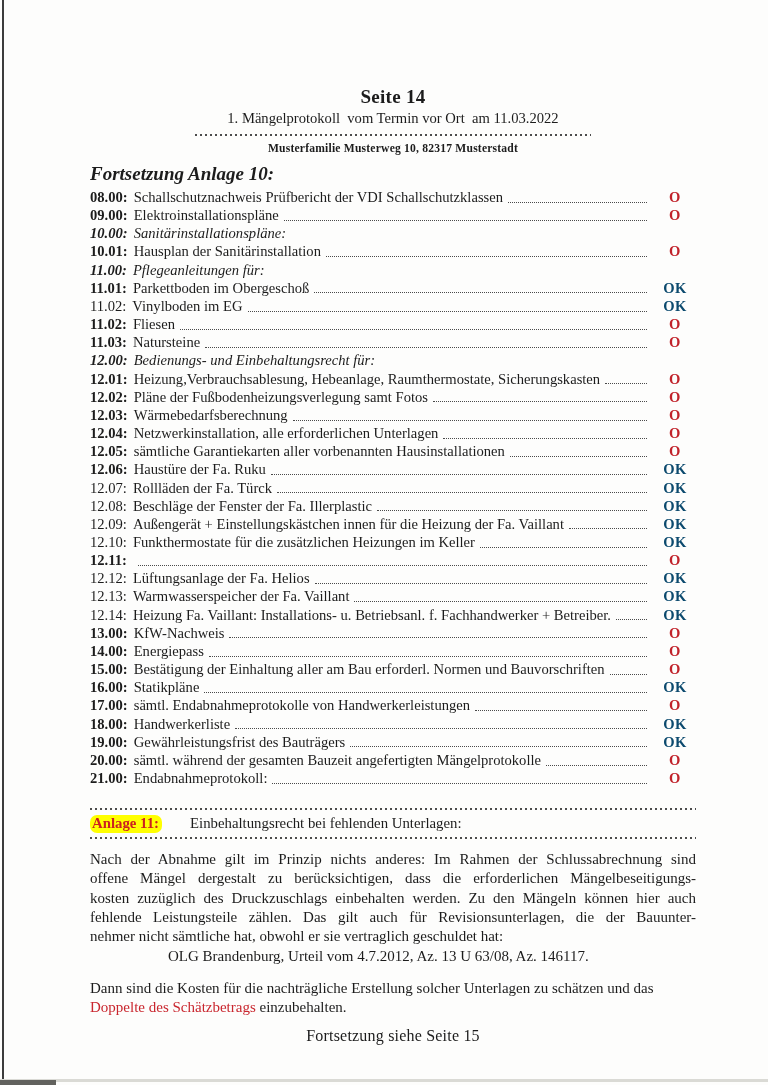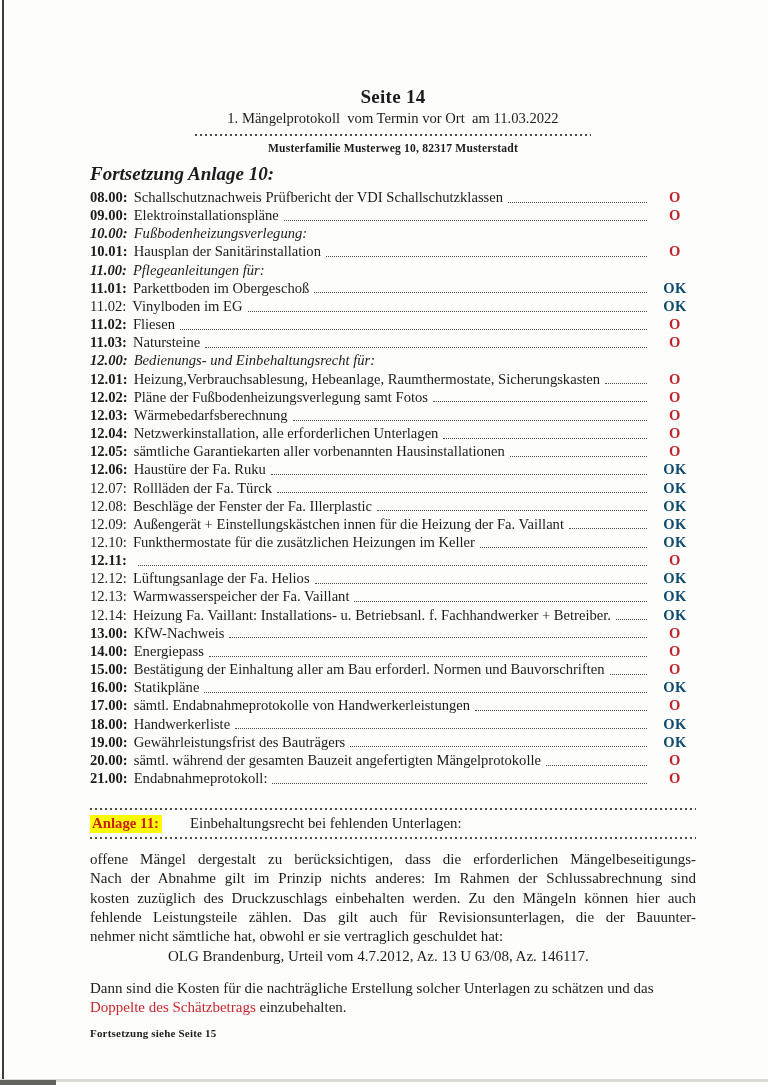--- a/index.html
+++ b/index.html
@@ -28,29 +28,29 @@
   .row .num.it{font-style:italic;}
   .row .txt{flex:none;}
   .row .txt.it{font-style:italic;}
   .row .leader{flex:1 1 auto;min-width:6px;border-bottom:1.4px dotted #4a4a4a;margin:0 7px 3.5px 5px;}
   .row .status{flex:none;width:42px;text-align:center;font-weight:bold;letter-spacing:.5px;}
   .row .status.o{color:var(--status-red,#c1232b);}
   .row .status.ok{color:#0c4a6e;}
   .anlage-block{margin-top:21px;}
   .anlage-row{display:flex;align-items:baseline;margin:5px 0 4px 0;font-size:14.8px;}
   .anlage-label{background:var(--highlight-yellow,#ffff00);color:var(--anlage-red,#cc2020);
-    font-weight:bold;padding:0 3px 1px 2px;}
+    font-weight:bold;padding:0 3px 1px 2px;border-radius:7px;}
   .anlage-title{margin-left:28px;}
   .paragraph{margin-top:11px;font-size:15px;line-height:19.3px;}
   .pline{text-align:justify;text-align-last:justify;}
   .pline.last{text-align:left;text-align-last:left;}
   .citation{padding-left:78px;}
   .pline2{margin-top:13px;}
   .red-em{color:var(--emphasis-red,#c9262e);}
-  .doc-footer{text-align:left;font-size:11px;font-weight:bold;margin-top:9px;letter-spacing:.2px;}
+  .doc-footer{text-align:center;font-size:16px;font-weight:normal;margin-top:9px;letter-spacing:.2px;}
 </style>
 </head>
 <body>
 
 <div class="page">
   <div class="scan-edge-left"></div>
   <div class="scan-edge-bottom"></div>
   <div class="scan-corner"></div>
 
   <div class="content">
@@ -72,21 +72,21 @@
           <span class="status o">O</span>
         </div>
         <div class="row">
           <span class="num">09.00:</span>
           <span class="txt">Elektroinstallationspläne</span>
           <span class="leader"></span>
           <span class="status o">O</span>
         </div>
         <div class="row">
           <span class="num it">10.00:</span>
-          <span class="txt it">Fußbodenheizungsverlegung:</span>
+          <span class="txt it">Sanitärinstallationspläne:</span>
         </div>
         <div class="row">
           <span class="num">10.01:</span>
           <span class="txt">Hausplan der Sanitärinstallation</span>
           <span class="leader"></span>
           <span class="status o">O</span>
         </div>
         <div class="row">
           <span class="num it">11.00:</span>
           <span class="txt it">Pflegeanleitungen für:</span>
@@ -262,22 +262,22 @@
       <div class="dashline"></div>
       <div class="anlage-row">
         <span class="anlage-label">Anlage 11:</span>
         <span class="anlage-title">Einbehaltungsrecht bei fehlenden Unterlagen:</span>
       </div>
       <div class="dashline"></div>
     </div>
 
     <div class="paragraph">
       <div id="para-lines">
+          <div class="pline">Nach der Abnahme gilt im Prinzip nichts anderes: Im Rahmen der Schlussabrechnung sind</div>
           <div class="pline">offene Mängel dergestalt zu berücksichtigen, dass die erforderlichen Mängelbeseitigungs-</div>
-          <div class="pline">Nach der Abnahme gilt im Prinzip nichts anderes: Im Rahmen der Schlussabrechnung sind</div>
           <div class="pline">kosten zuzüglich des Druckzuschlags einbehalten werden. Zu den Mängeln können hier auch</div>
           <div class="pline">fehlende Leistungsteile zählen. Das gilt auch für Revisionsunterlagen, die der Bauunter-</div>
           <div class="pline last">nehmer nicht sämtliche hat, obwohl er sie vertraglich geschuldet hat:</div>
         </div>
       <div class="pline last citation">OLG Brandenburg, Urteil vom 4.7.2012, Az. 13 U 63/08, Az. 146117.</div>
       <div class="pline last pline2">
         <span>Dann sind die Kosten für die nachträgliche Erstellung solcher Unterlagen zu schätzen und das</span>
         <span> </span>
         <span class="red-em">Doppelte des Schätzbetrags</span><span> einzubehalten.</span>
       </div>

